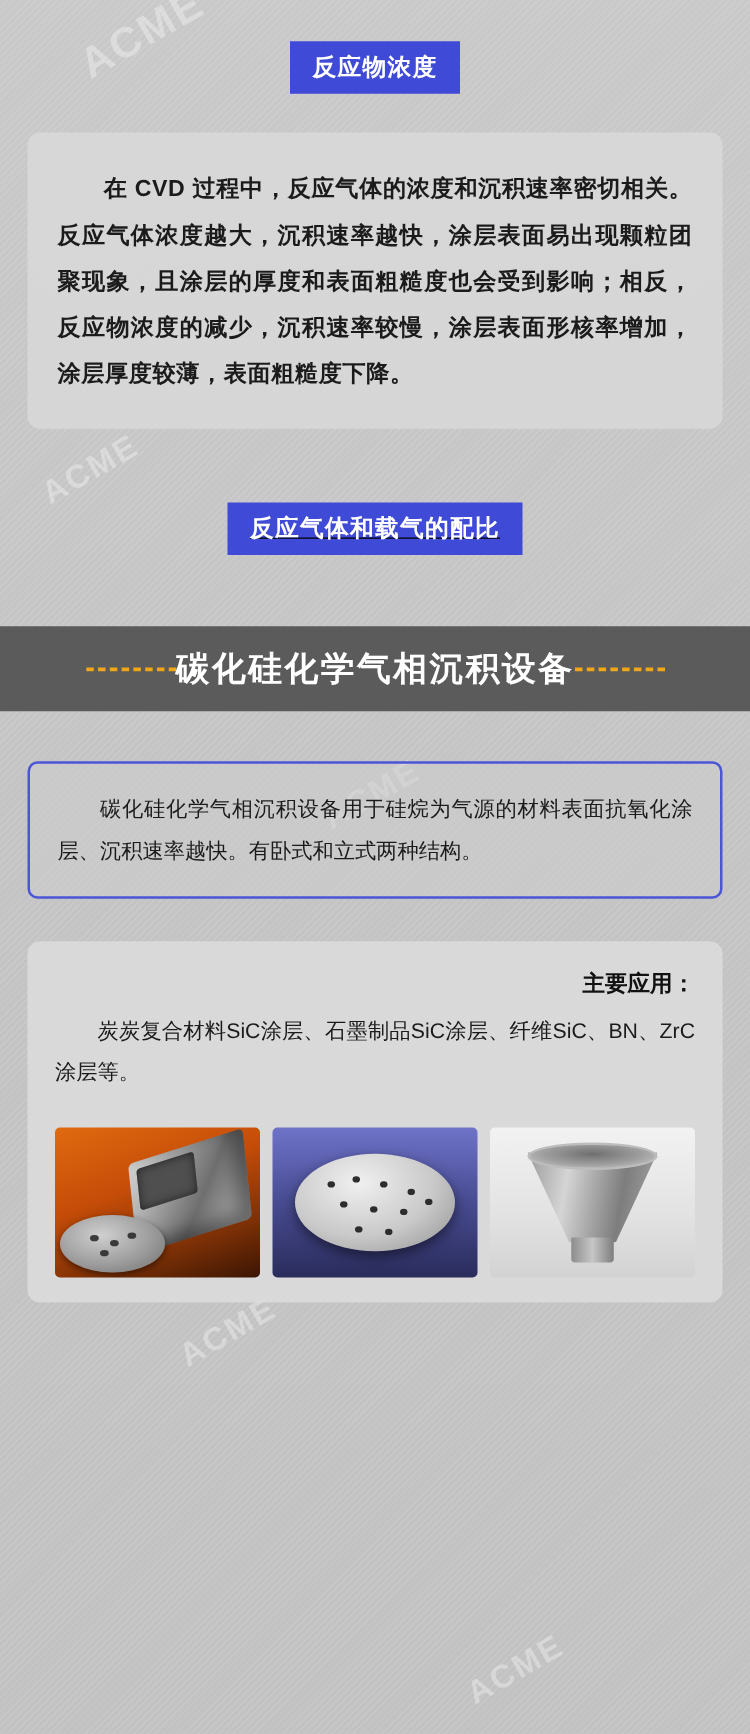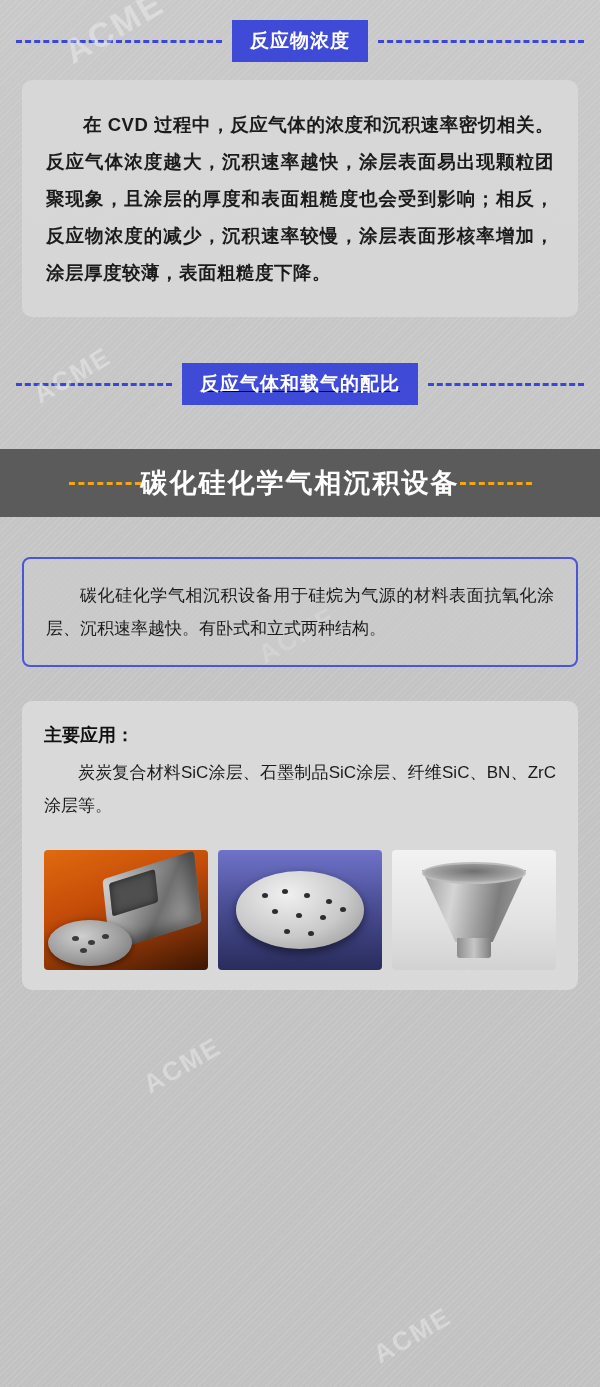--- a/index.html
+++ b/index.html
@@ -37,20 +37,21 @@
   }
   .wm.small { font-size: 26px; }
 
   
   .heading-row {
     display: flex;
     align-items: center;
     justify-content: space-between;
     gap: 10px;
     padding: 0 16px;
+    flex-direction: column;
   }
   .dash {
     flex: 1;
     height: 0;
     border-top: 3px dashed #3b46d8;
   }
   .heading-pill {
     background: #3f4ad6;
     color: #ffffff;
     font-size: 19px;
@@ -131,20 +132,21 @@
     border-radius: 10px;
     padding: 22px 22px 20px 22px;
     position: relative;
     z-index: 2;
   }
   .app-title {
     font-size: 18px;
     font-weight: bold;
     color: #111;
     margin: 0 0 10px 0;
+    text-align: right;
   }
   .app-body {
     margin: 0 0 28px 0;
     font-size: 17px;
     line-height: 1.9;
     color: #1b1b1b;
     text-indent: 2em;
     text-align: justify;
   }
 

